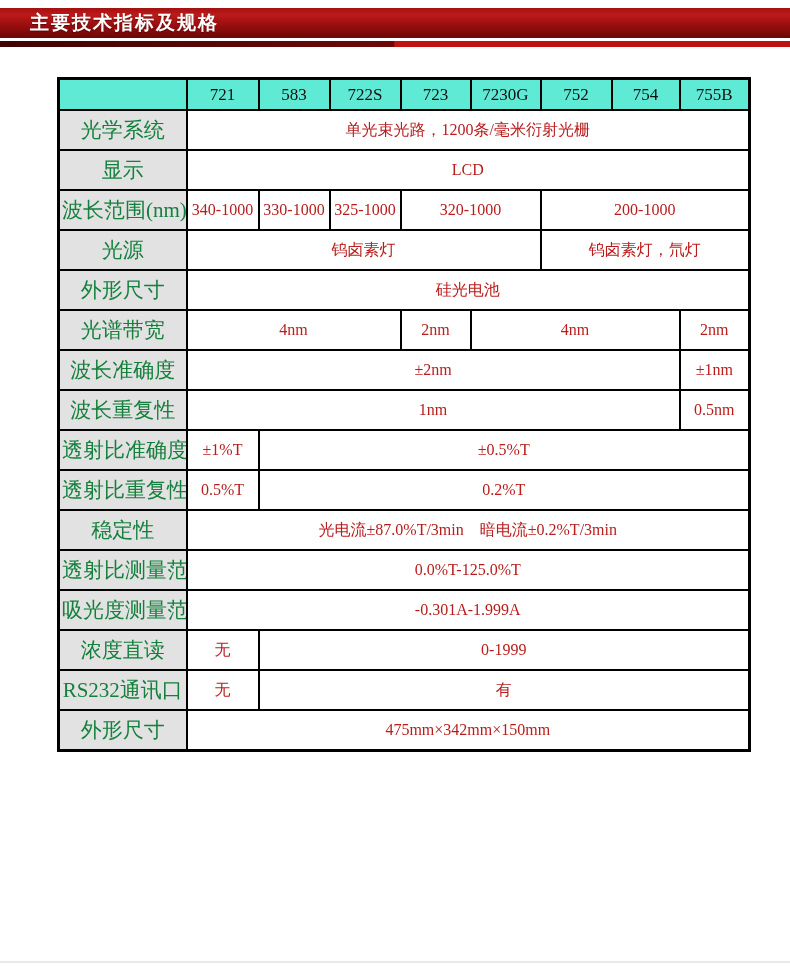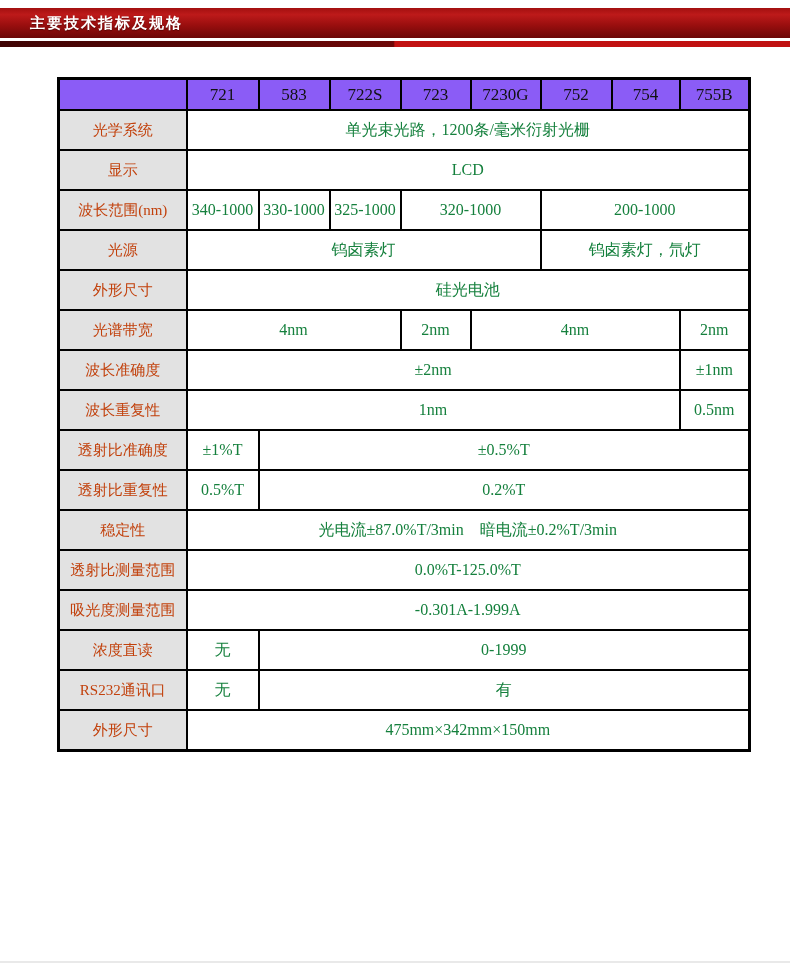--- a/index.html
+++ b/index.html
@@ -17,21 +17,21 @@
     background: linear-gradient(180deg, #a31010 0%, #bd1a1a 22%, #9c0f0f 55%, #6c0606 100%);
     display: flex;
     align-items: center;
     padding-left: 30px;
     box-sizing: border-box;
   }
   .banner-title {
     color: #ffffff;
     font-family: "Liberation Sans", "DejaVu Sans", sans-serif;
     font-weight: bold;
-    font-size: 15px;
+    font-size: 19px;
     letter-spacing: 2px;
     text-shadow: 0 1px 1px rgba(60,0,0,0.6);
   }
   .sub-bar {
     margin-top: 3px;
     height: 6px;
     background: linear-gradient(to right,
       #3f0404 0%, #6e0808 49.8%,
       #c21212 50%, #c01111 100%);
   }
@@ -49,35 +49,35 @@
   table.spec th, table.spec td {
     border: 2px solid #000000;
     text-align: center;
     vertical-align: middle;
     padding: 0 2px;
     overflow: hidden;
     white-space: nowrap;
   }
   table.spec thead th {
     height: 29px;
-    background: #8b5cf6;
+    background: #5eead4;
     font-weight: normal;
     font-size: 17px;
     color: #111;
   }
   table.spec td.row-label {
     background: #e2e2e2;
     height: 38px;
-    font-size: 15px;
-    color: #c2410c;
+    font-size: 21px;
+    color: #15803d;
   }
   table.spec td.spec-cell {
     background: #ffffff;
     font-size: 16px;
-    color: #15803d;
+    color: #b91c1c;
   }
   .footer-line {
     position: absolute;
     left: 0;
     top: 961px;
     width: 790px;
     height: 2px;
     background: #e9e9e9;
   }
 </style>

